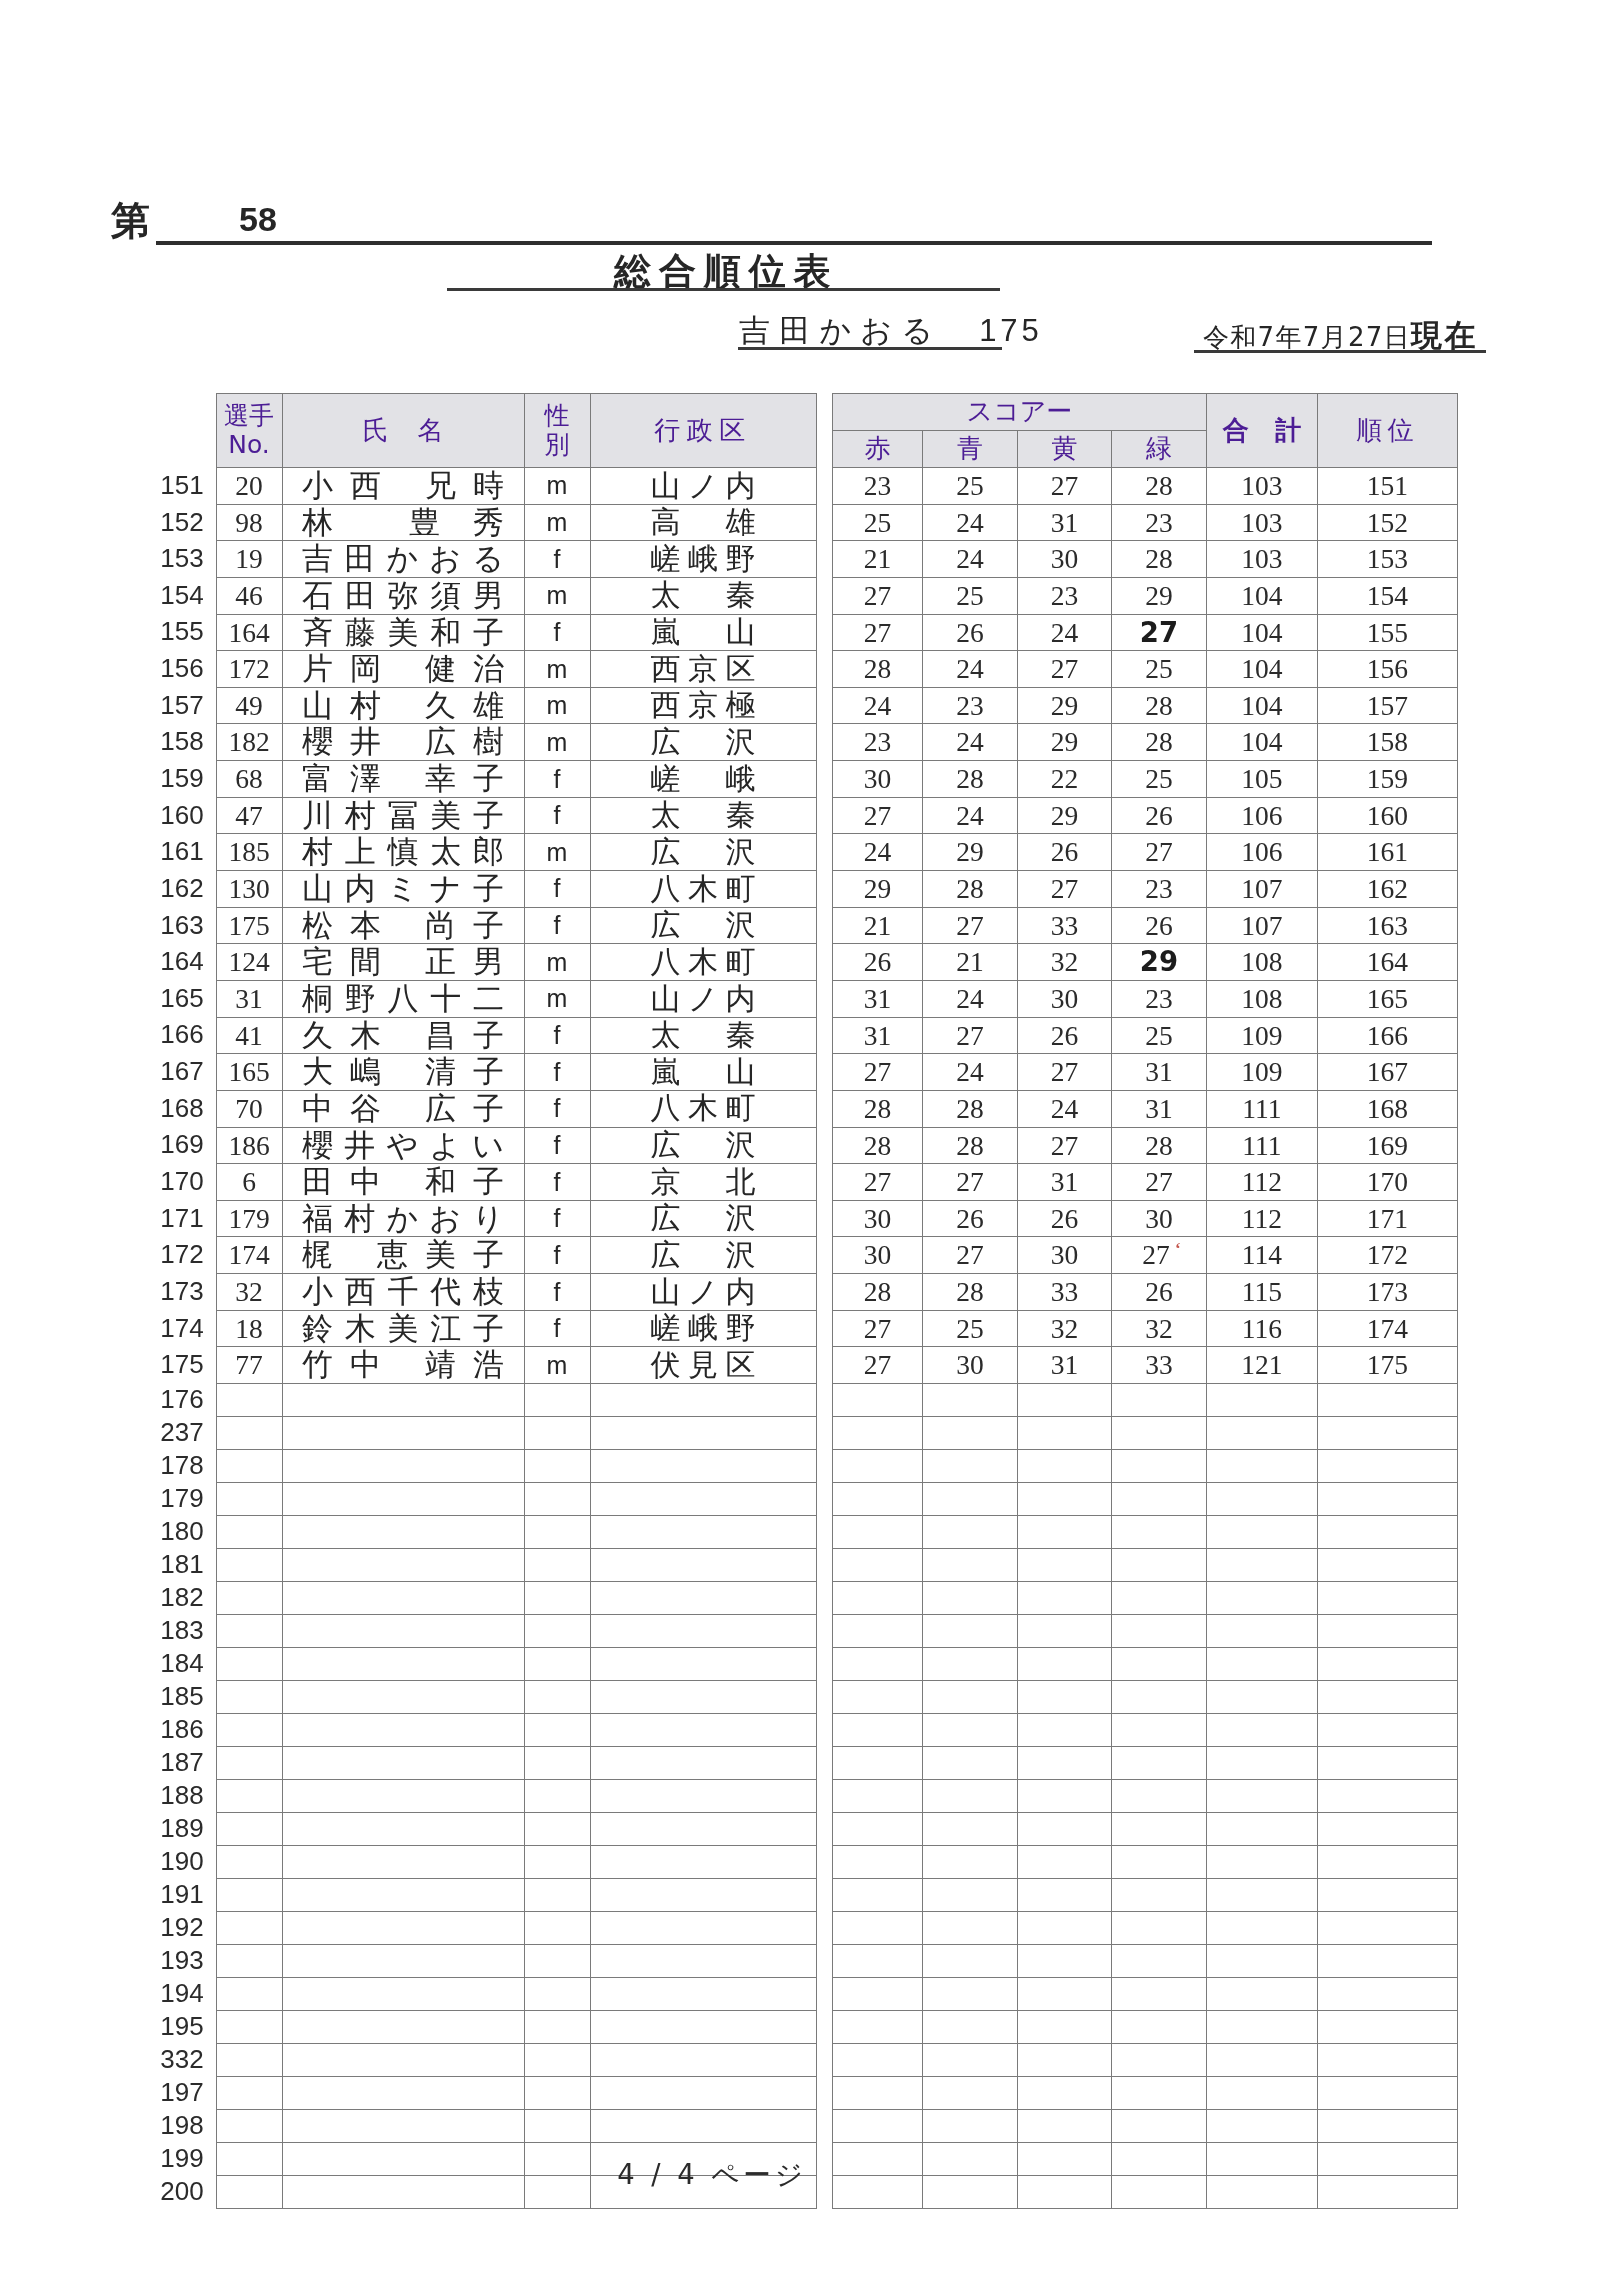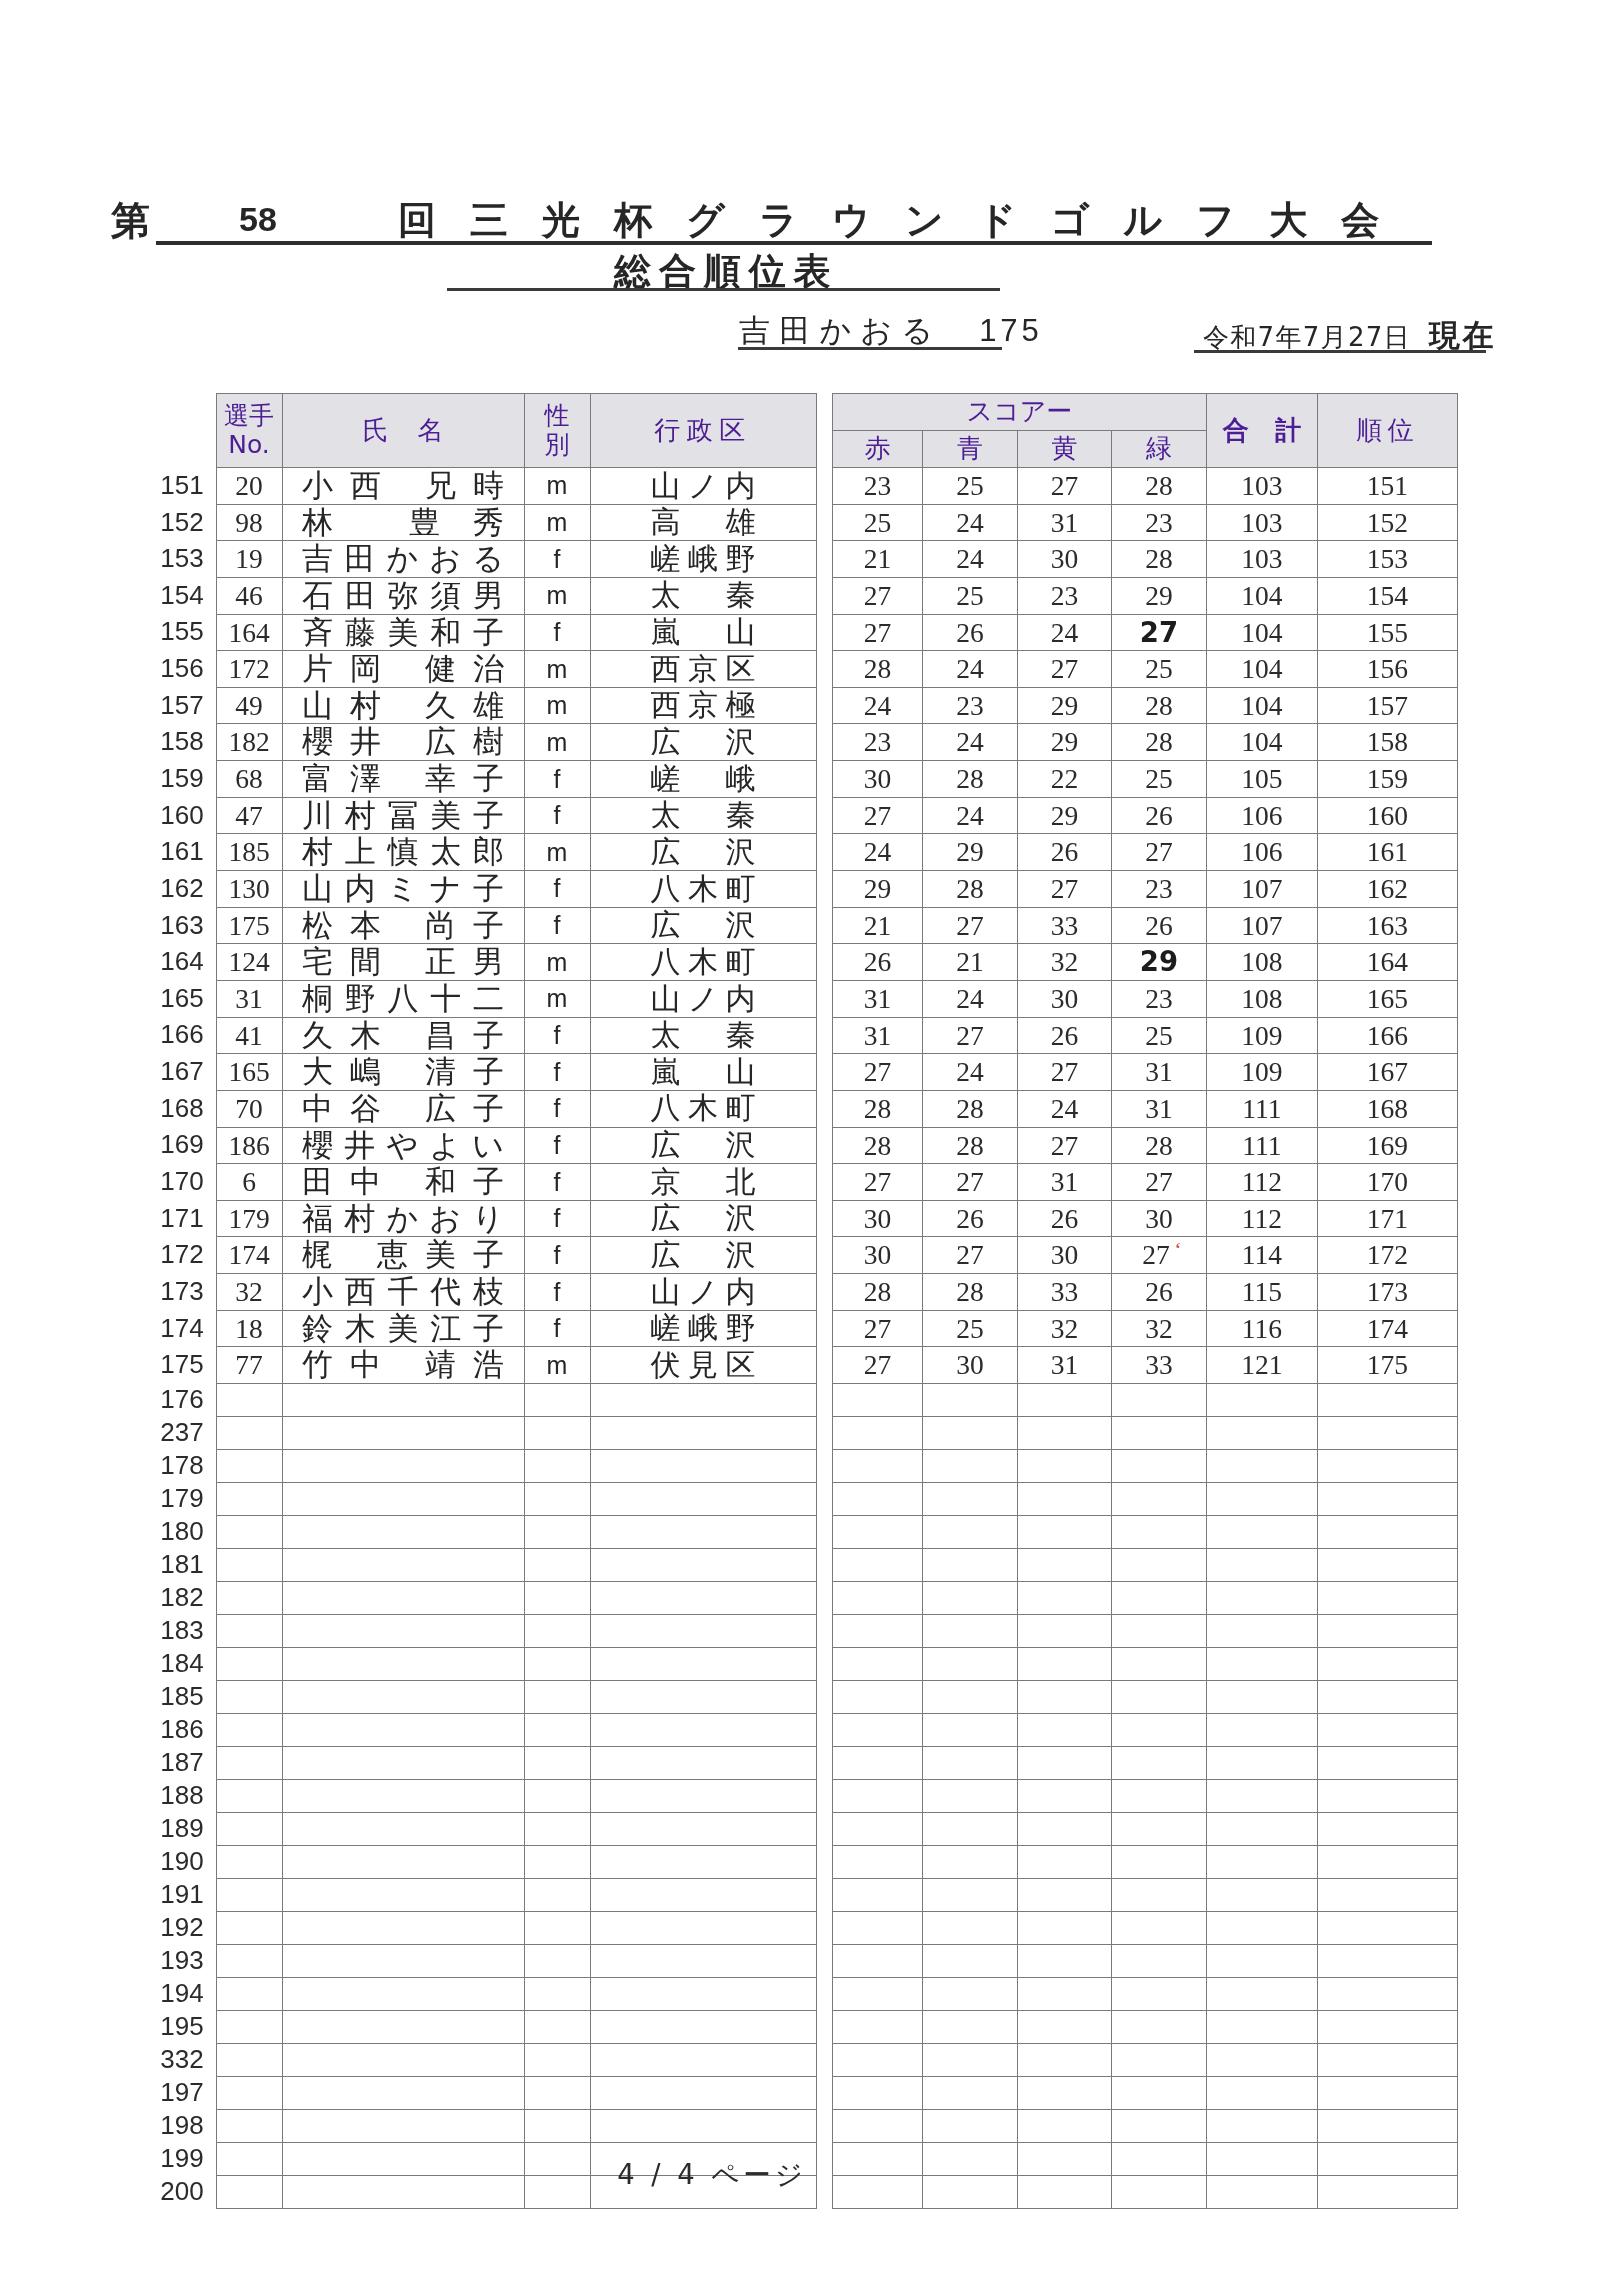--- a/index.html
+++ b/index.html
@@ -11,21 +11,21 @@
   .t-num{left:239px;top:200px;font-size:34px;font-weight:600;font-family:"Liberation Sans",sans-serif;}
   .t-suffix{left:398px;top:195px;font-size:38px;font-weight:600;letter-spacing:34px;white-space:nowrap;}
   .rule{position:absolute;background:#2e2e2e;}
   .rule-title{left:156px;top:241px;width:1276px;height:3.9px;}
   .subtitle{left:614px;top:247px;font-size:37px;font-weight:700;letter-spacing:7.9px;}
   .rule-subtitle{left:447px;top:288px;width:553px;height:3.3px;background:#3a3a3a;}
   .participants{left:739px;top:310px;font-size:31px;letter-spacing:9.2px;display:flex;align-items:baseline;}
   .p-count{margin-left:37px;letter-spacing:3.9px;font-family:"Liberation Sans",sans-serif;}
   .rule-participants{left:738px;top:347px;width:264px;height:2.6px;background:#3a3a3a;}
   .dateline{left:1203px;top:315px;font-size:26px;letter-spacing:1.3px;display:flex;align-items:baseline;}
-  .now{font-size:31px;font-weight:700;margin-left:18px;letter-spacing:2.6px;}
+  .now{font-size:31px;font-weight:700;margin-left:0;letter-spacing:2.6px;}
   .rule-date{left:1194px;top:350px;width:292px;height:2.6px;background:#3a3a3a;}
   
   table.rank{position:absolute;left:151px;top:393px;width:1307px;border-collapse:collapse;table-layout:fixed;}
   table.rank th,table.rank td{border:1.3px solid #7a7a7a;padding:0;vertical-align:middle;line-height:1.15;overflow:hidden;}
   table.rank td.lbl,table.rank td.gap{border:none;background:transparent;}
   thead tr{height:37px;}
   tbody tr{height:33px;}
   .hc{background:#e2e2e6;font-size:26px;font-weight:500;text-align:center;color:#4c1d95;}
   .h-no{font-size:25px;line-height:1.18;}
   .h-name{text-align:justify;text-align-last:justify;padding:0 80px !important;margin-left:47px;}
@@ -41,21 +41,20 @@
   .red-tick{display:inline-block;color:#c4574e;font-size:17px;transform:translate(5.2px,-10.5px);font-weight:700;}
   .footer{left:0;top:2157px;width:1424px;text-align:center;font-size:27.5px;letter-spacing:3.9px;color:#2b2b2b;}
 </style>
 </head>
 <body>
 
 <div class="page">
 
   <span class="abs t-prefix">第</span>
   <span class="abs t-num">58</span>
-  <span class="abs t-suffix">回三光杯グラウンドゴルフ大会</span>
   <div class="rule rule-title"></div>
 
   <div class="abs subtitle">総合順位表</div>
   <div class="rule rule-subtitle"></div>
 
   <div class="abs participants">
     <span>吉田かおる</span>
     <span class="p-count">175</span>
   </div>
   <div class="rule rule-participants"></div>

